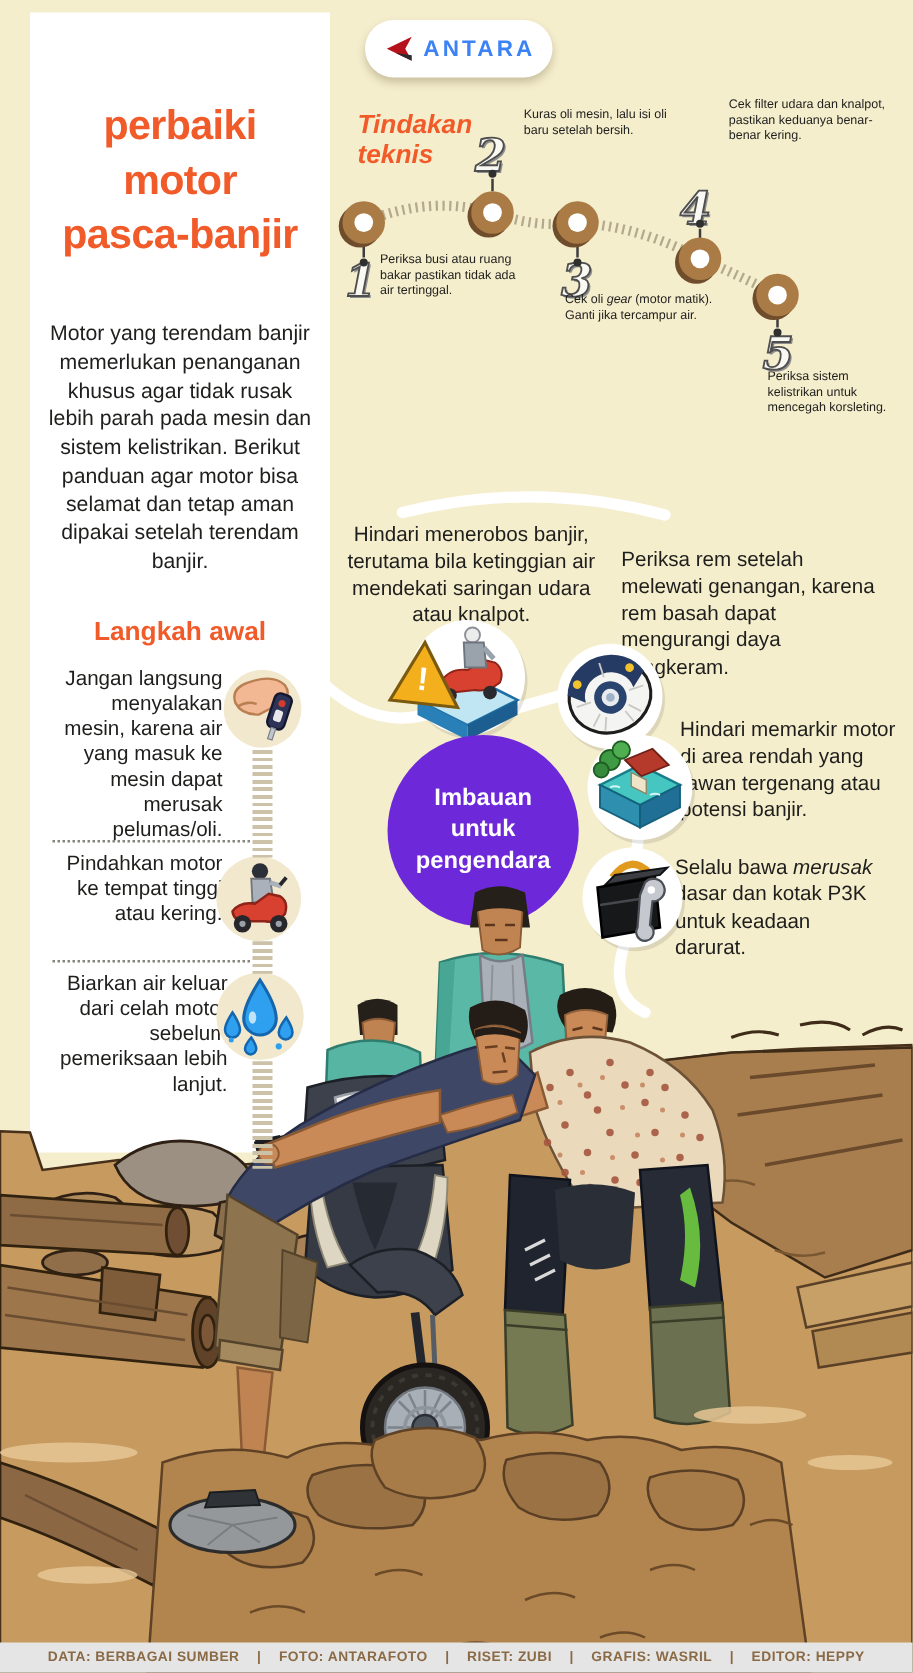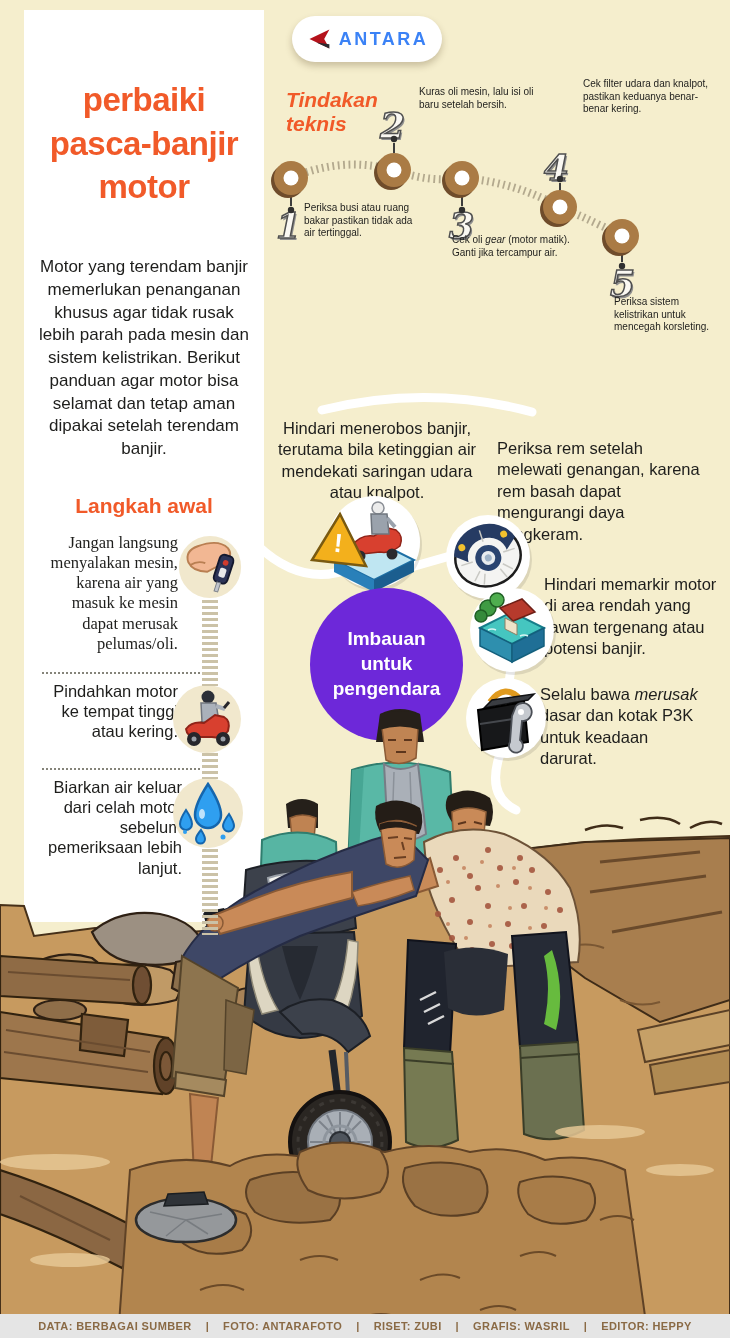--- a/index.html
+++ b/index.html
@@ -50,27 +50,27 @@
 <div class="abs" id="logo-pill">
   <svg width="26" height="24" viewBox="0 0 30 26">
     <path d="M27,2 L4,13 L27,24 L21,13 Z" fill="#b5121b"></path>
     <path d="M27,24 L12,17 L27,19 Z" fill="#2b2b30"></path>
   </svg>
   <span id="logo-text">ANTARA</span>
 </div>
 
 <div class="abs title z2">
   <div>perbaiki</div>
+  <div>motor</div>
   <div>pasca-banjir</div>
-  <div>motor</div>
 </div>
 <div class="abs intro z2">Motor yang terendam banjir memerlukan penanganan khusus agar tidak rusak lebih parah pada mesin dan sistem kelistrikan. Berikut panduan agar motor bisa selamat dan tetap aman dipakai setelah terendam banjir.</div>
 <div class="abs sec-head z2" id="langkah-head">Langkah awal</div>
 
-<div class="abs litem z2" style="top:533px;font-family:Liberation Serif, serif;">Jangan langsung menyalakan mesin, karena air yang masuk ke mesin dapat merusak pelumas/oli.</div>
+<div class="abs litem z2" style="top:533px;">Jangan langsung menyalakan mesin, karena air yang masuk ke mesin dapat merusak pelumas/oli.</div>
 <div class="abs lsep z2" style="top:672px;"></div>
 <div class="abs litem z2" style="top:681px;">Pindahkan motor ke tempat tinggi atau kering.</div>
 <div class="abs lsep z2" style="top:768px;"></div>
 <div class="abs litem z2" style="top:777px; width:140px;">Biarkan air keluar dari celah motor sebelum pemeriksaan lebih lanjut.</div>
 
 <div class="abs icon-svg" style="left:177px; top:534px;">
   <svg width="66" height="66" viewBox="0 0 70 70">
     <circle cx="35" cy="35" r="33" fill="#f1e8cd"></circle>
     <g stroke="#b97f52" stroke-width="2">
       <path d="M12,30 Q8,18 22,13 Q44,5 54,15 Q60,23 51,30 L32,40 Q17,40 12,30 Z" fill="#f2b793"></path>

